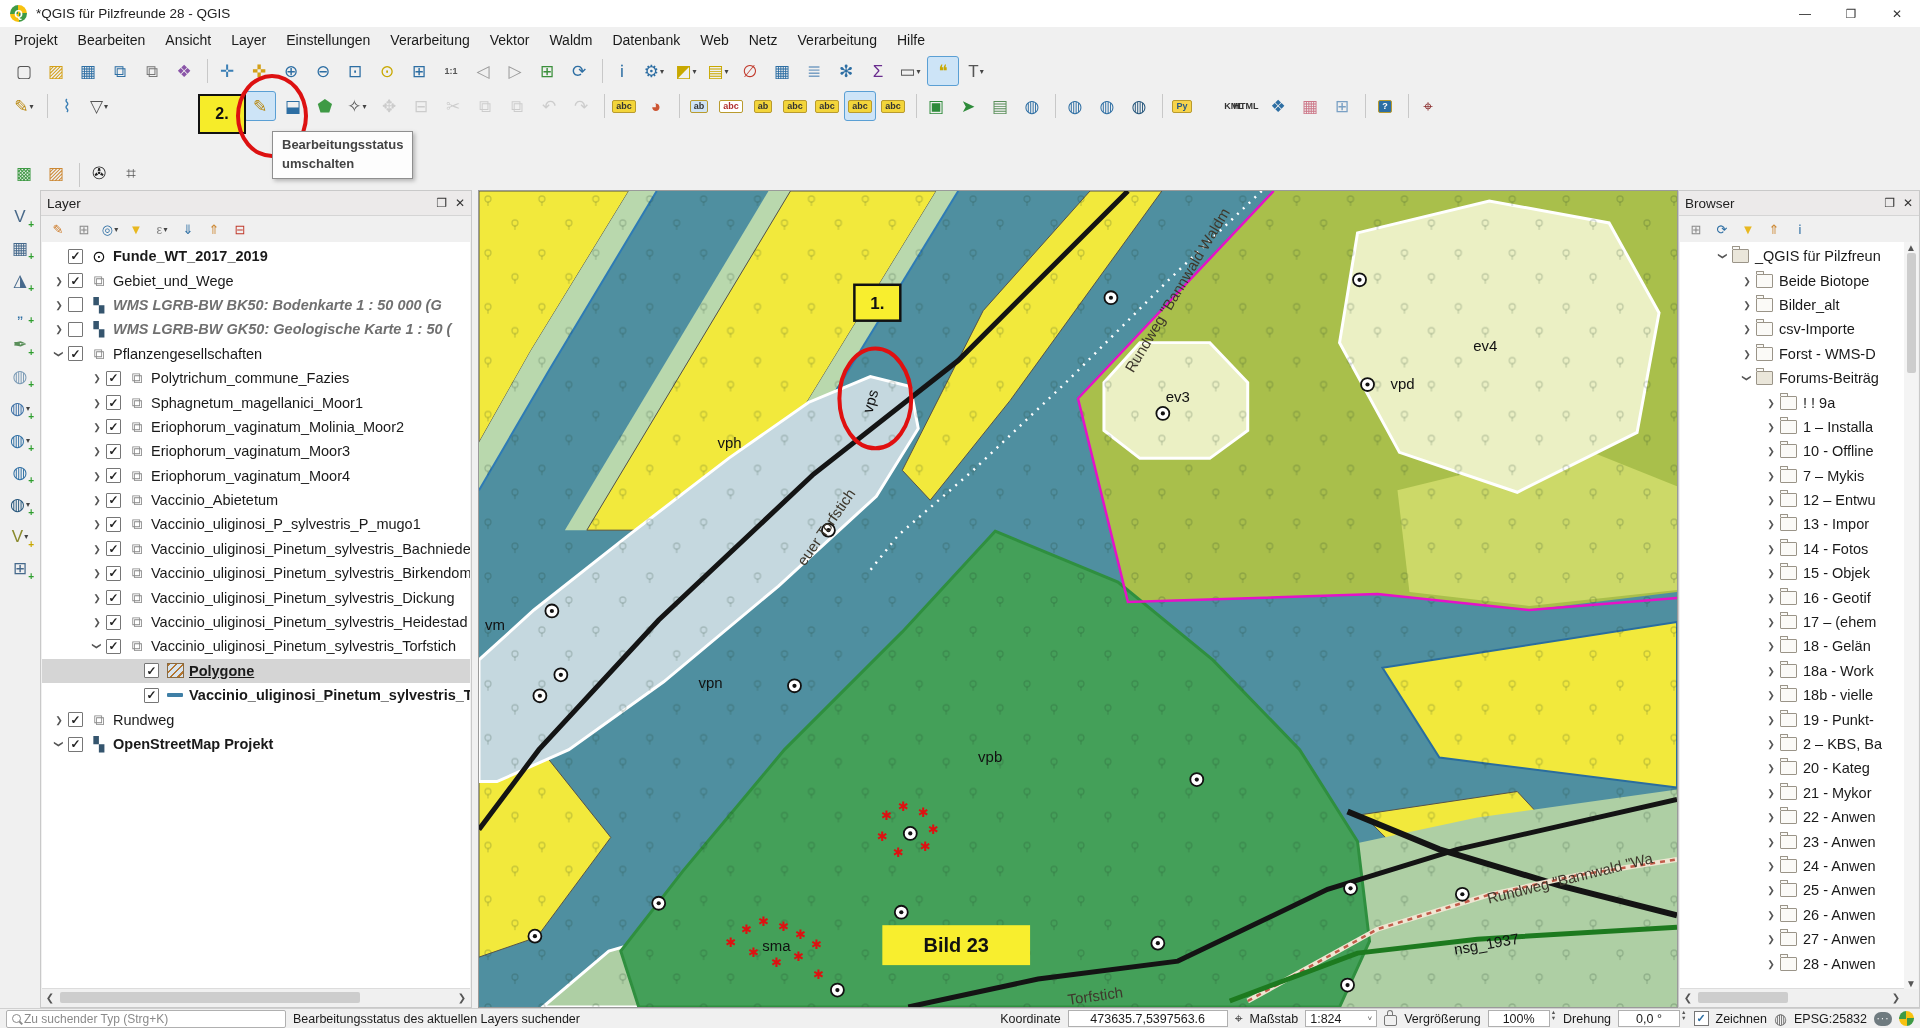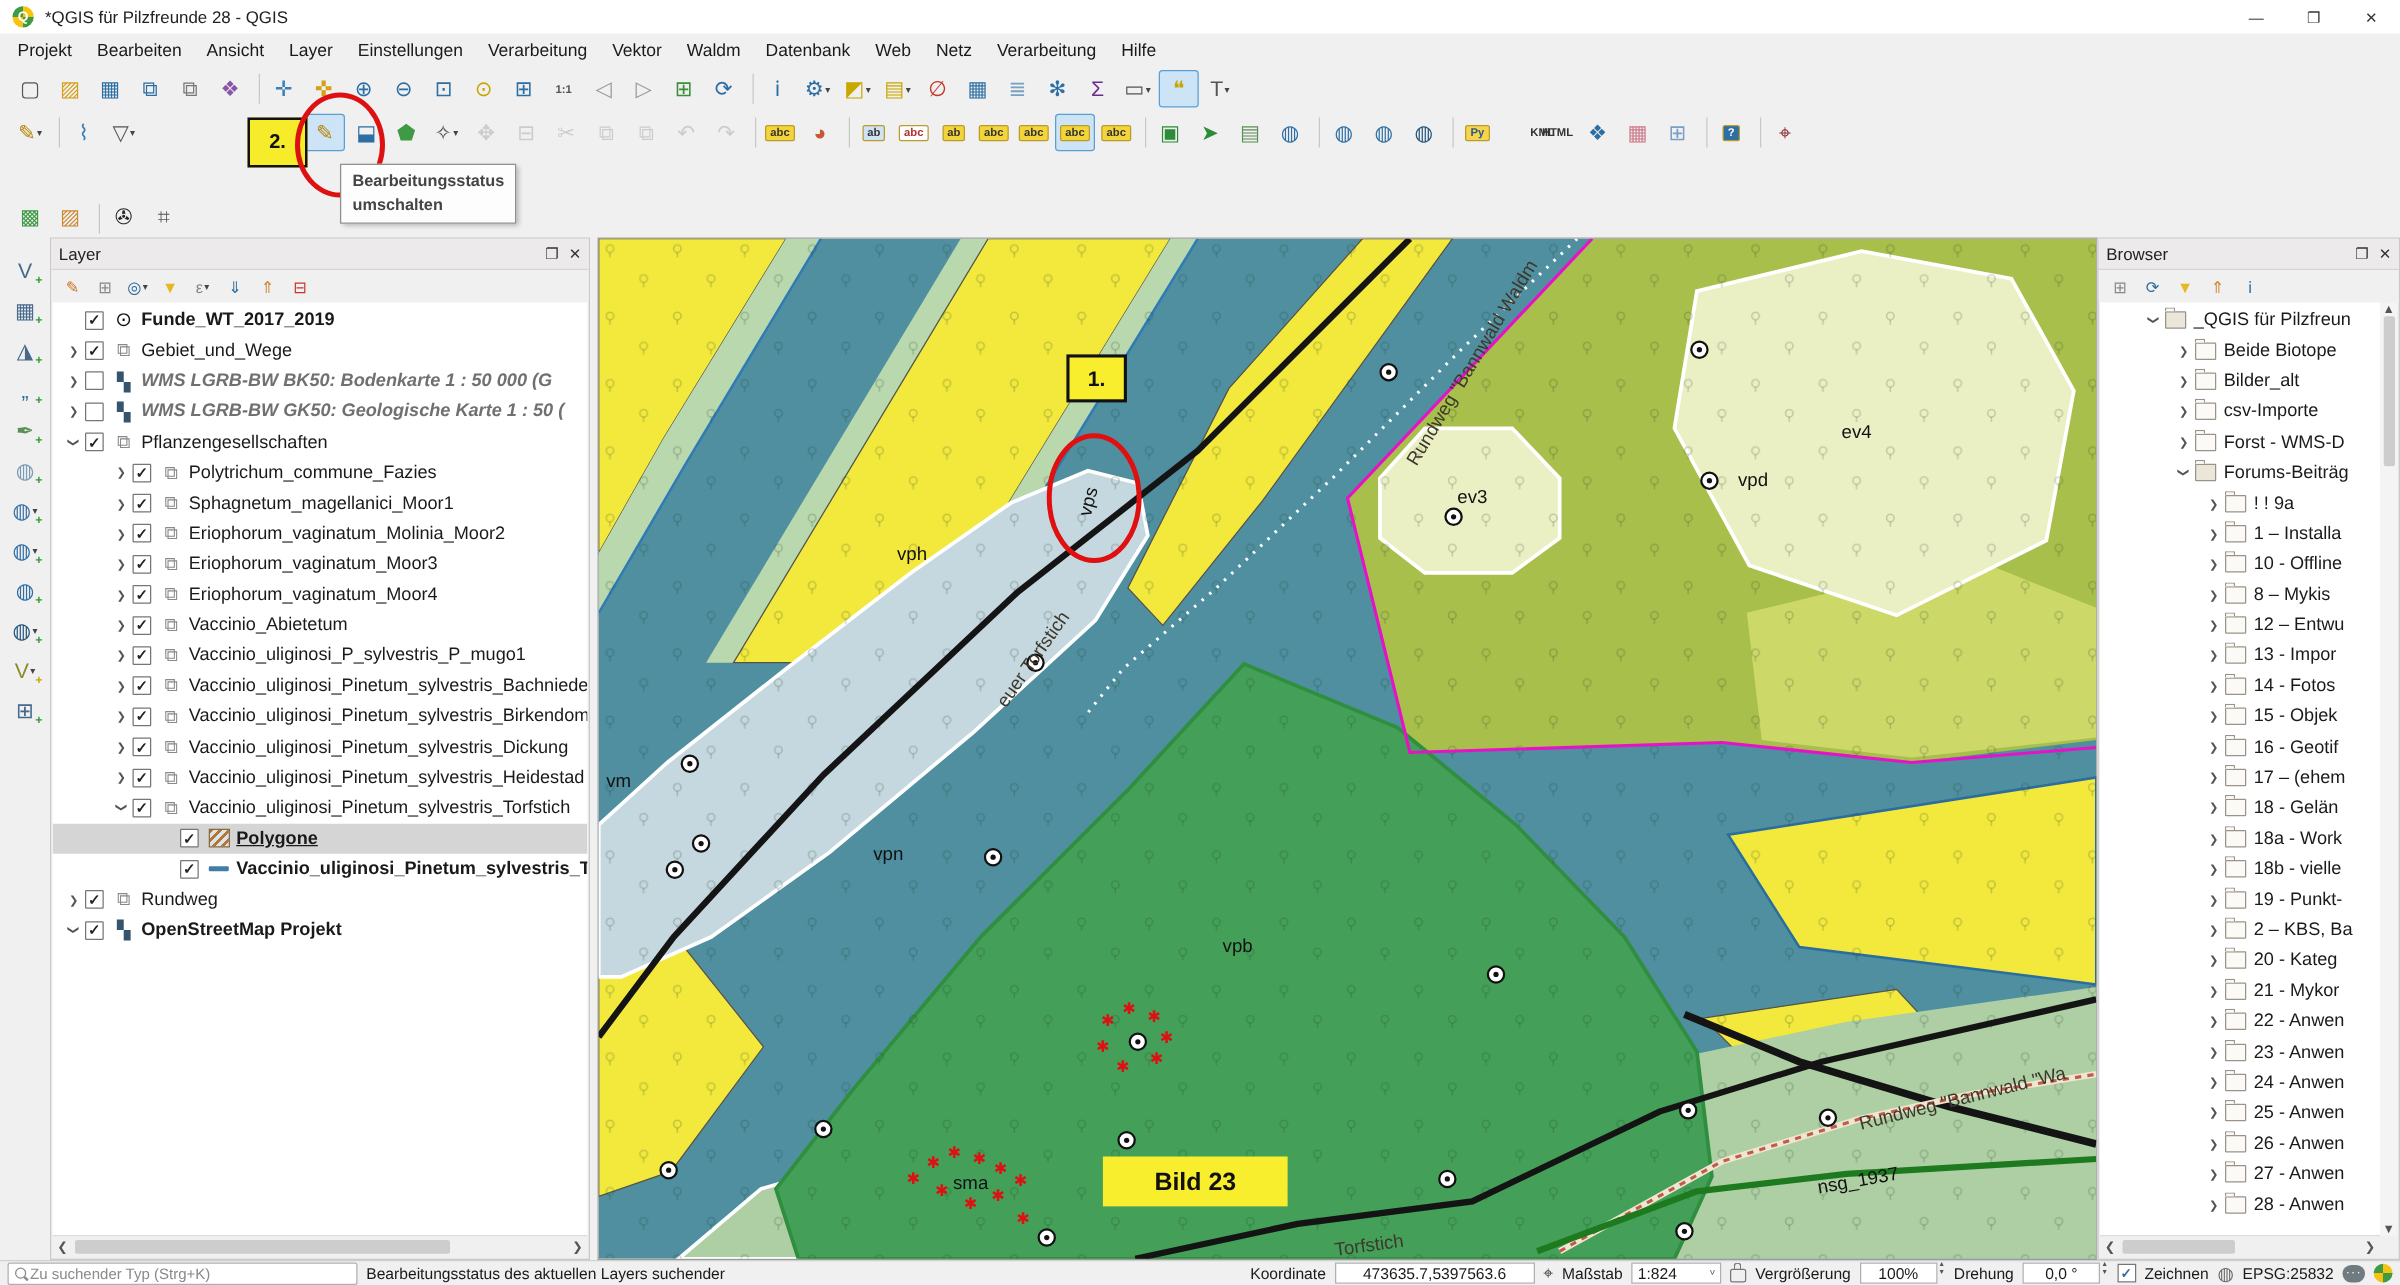--- a/index.html
+++ b/index.html
@@ -856,21 +856,21 @@
         <span class="lbl">1 – Installa</span>
       </div>
       <div class="trow" style="padding-left: 82px;">
         <span class="exp">❯</span>
         <span class="fldr"></span>
         <span class="lbl">10 - Offline</span>
       </div>
       <div class="trow" style="padding-left: 82px;">
         <span class="exp">❯</span>
         <span class="fldr"></span>
-        <span class="lbl">8 – Mykis</span>
+        <span class="lbl">7 – Mykis</span>
       </div>
       <div class="trow" style="padding-left: 82px;">
         <span class="exp">❯</span>
         <span class="fldr"></span>
         <span class="lbl">12 – Entwu</span>
       </div>
       <div class="trow" style="padding-left: 82px;">
         <span class="exp">❯</span>
         <span class="fldr"></span>
         <span class="lbl">13 - Impor</span>

